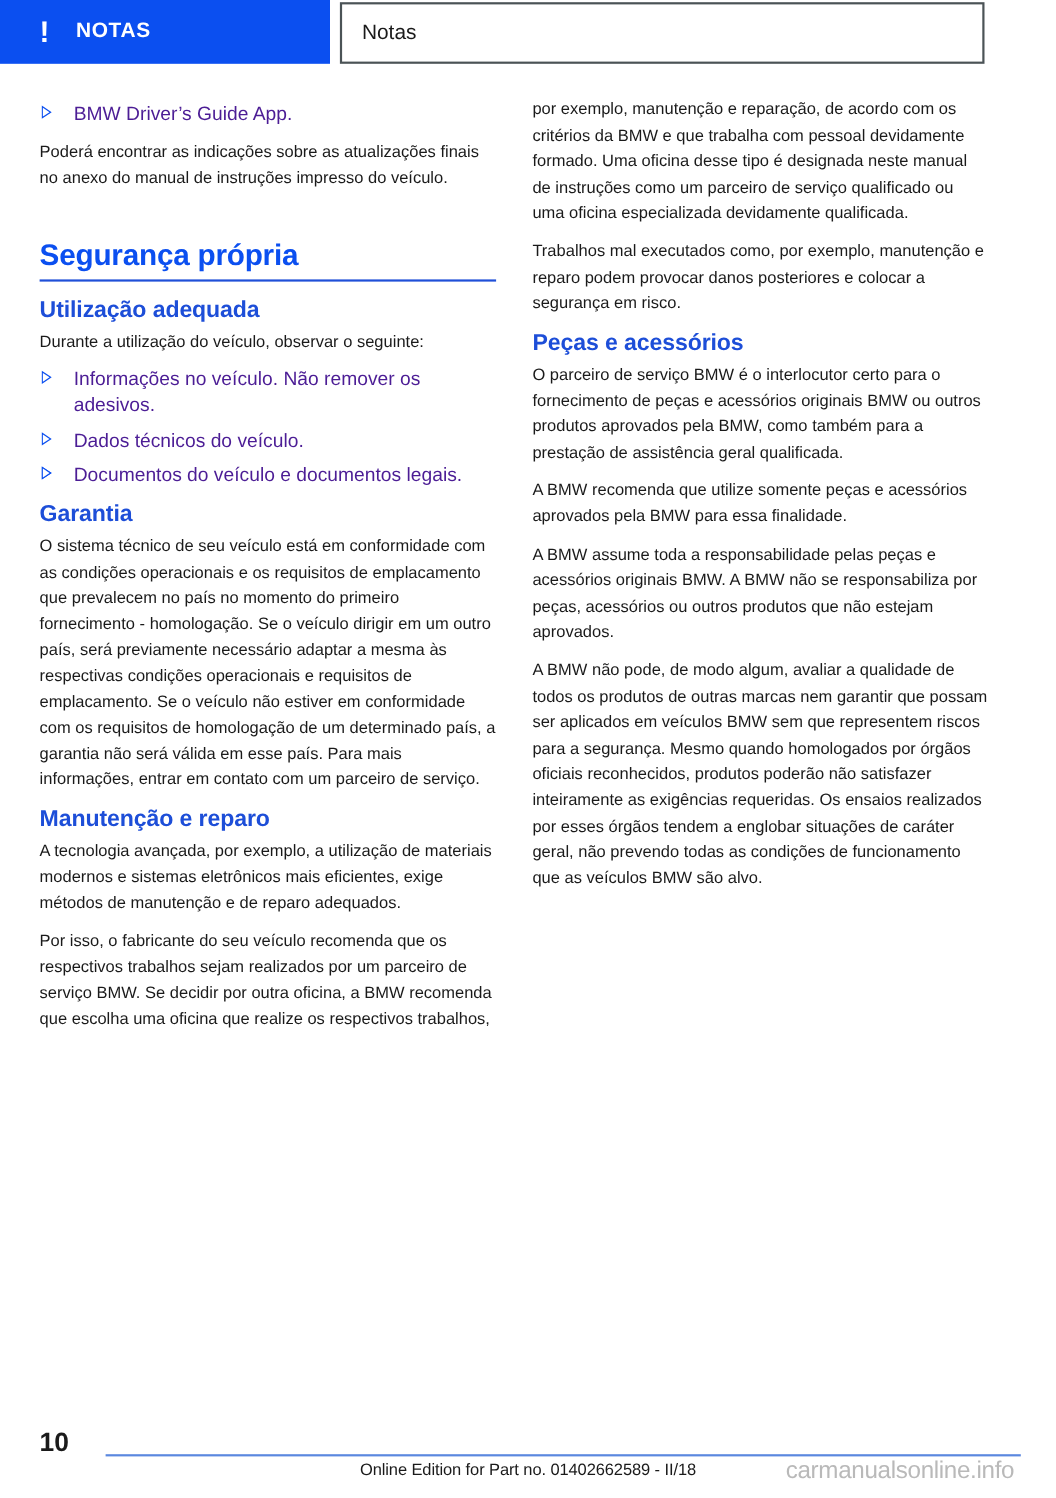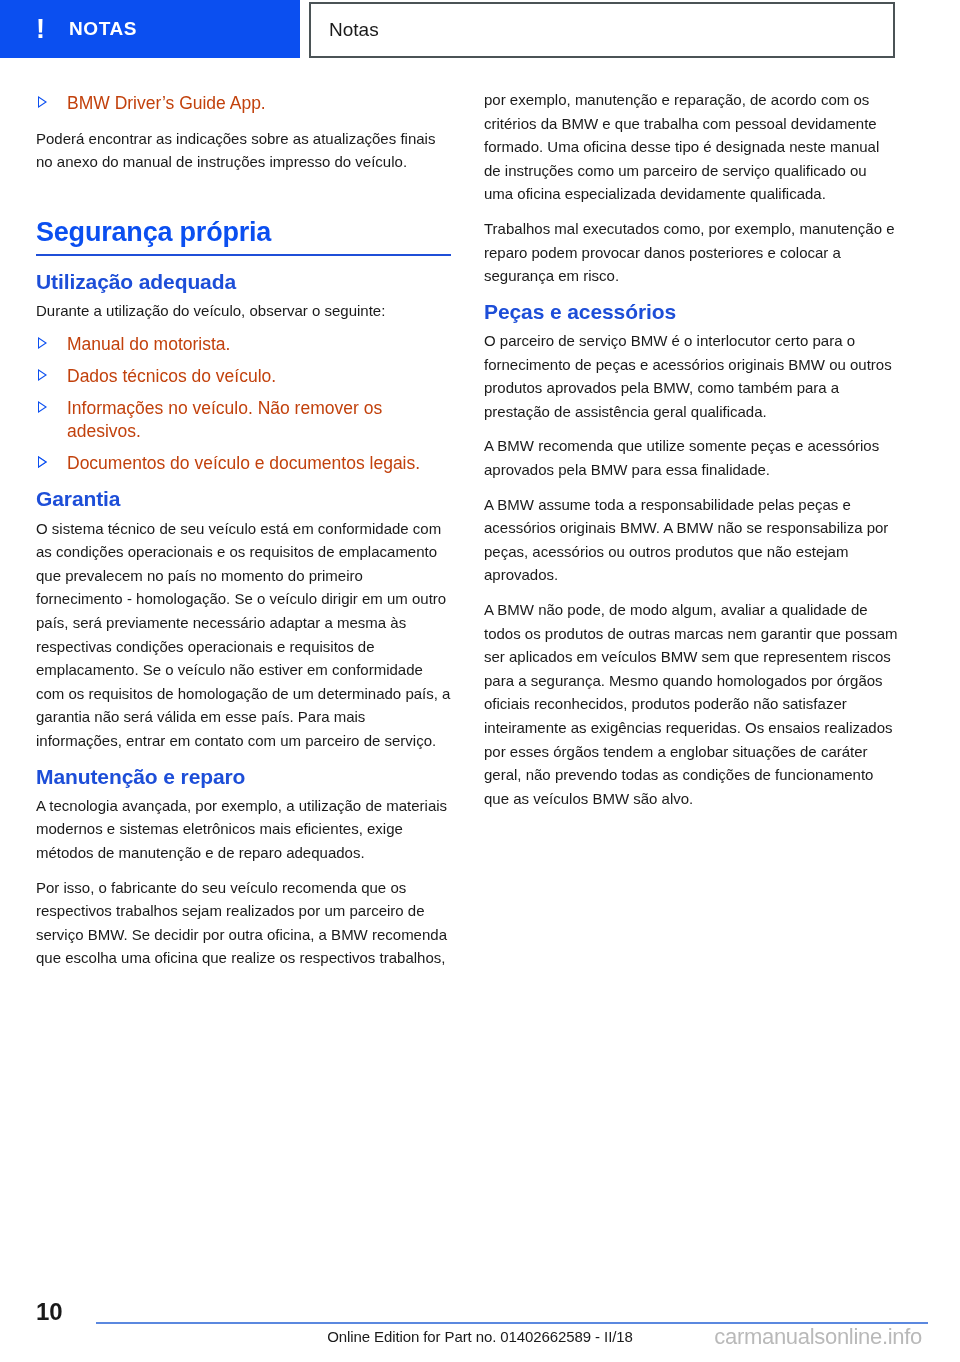--- a/index.html
+++ b/index.html
@@ -122,21 +122,21 @@
     margin: 4px 0 11px 0;
     padding: 0;
     list-style: none;
   }
   ul.bullets li {
     position: relative;
     padding-left: 31px;
     margin-bottom: 8px;
     font-size: 17.5px;
     line-height: 23.6px;
-    color: #c2410c;
+    color: #4c1d95;
   }
   ul.bullets li .tri {
     position: absolute;
     left: 2px;
     top: 4px;
     width: 0;
     height: 0;
     border-top: 6px solid transparent;
     border-bottom: 6px solid transparent;
     border-left: 9px solid #0b4ff0;
@@ -223,29 +223,25 @@
     <p class="body-text">Poderá encontrar as indicações sobre as atualizações finais no anexo do manual de instruções impresso do veículo.</p>
 
     <h1 class="section-title">Segurança própria</h1>
     <div class="section-rule"></div>
 
     <h2 class="sub-title first">Utilização adequada</h2>
     <p class="body-text">Durante a utilização do veículo, observar o seguinte:</p>
     <ul class="bullets">
       <li>
         <span class="tri"></span>
-        <span>Manual do motorista.</span>
+        <span>Informações no veículo. Não remover os adesivos.</span>
       </li>
       <li>
         <span class="tri"></span>
         <span>Dados técnicos do veículo.</span>
-      </li>
-      <li>
-        <span class="tri"></span>
-        <span>Informações no veículo. Não remover os adesivos.</span>
       </li>
       <li>
         <span class="tri"></span>
       </li>
       <li>
         <span class="tri"></span>
         <span>Documentos do veículo e documentos legais.</span>
       </li>
     </ul>
 

